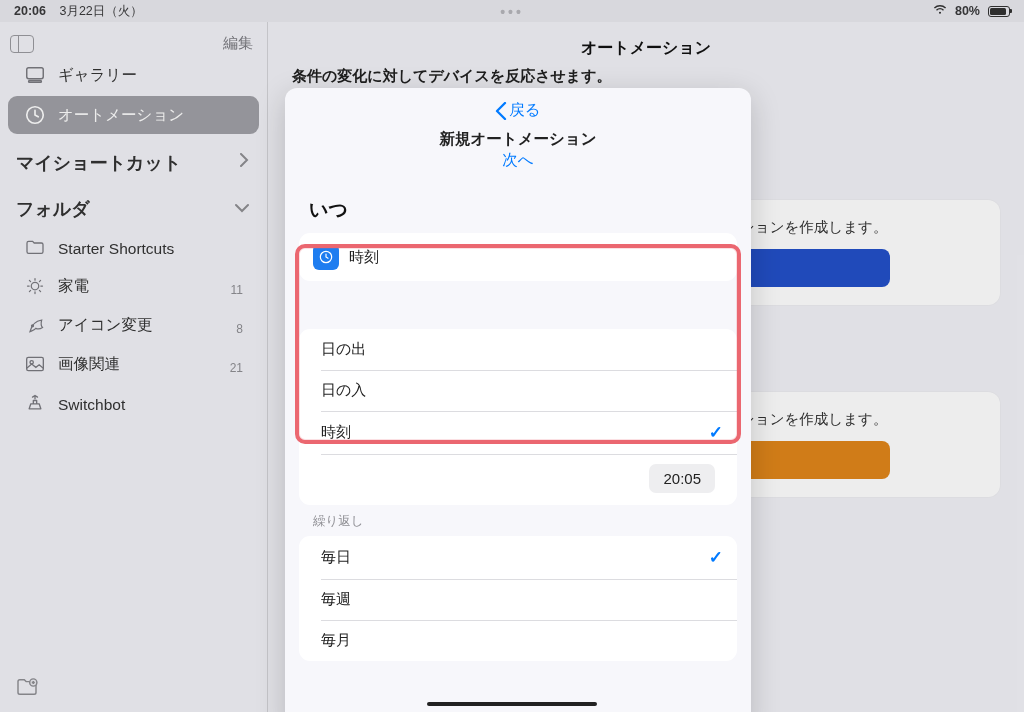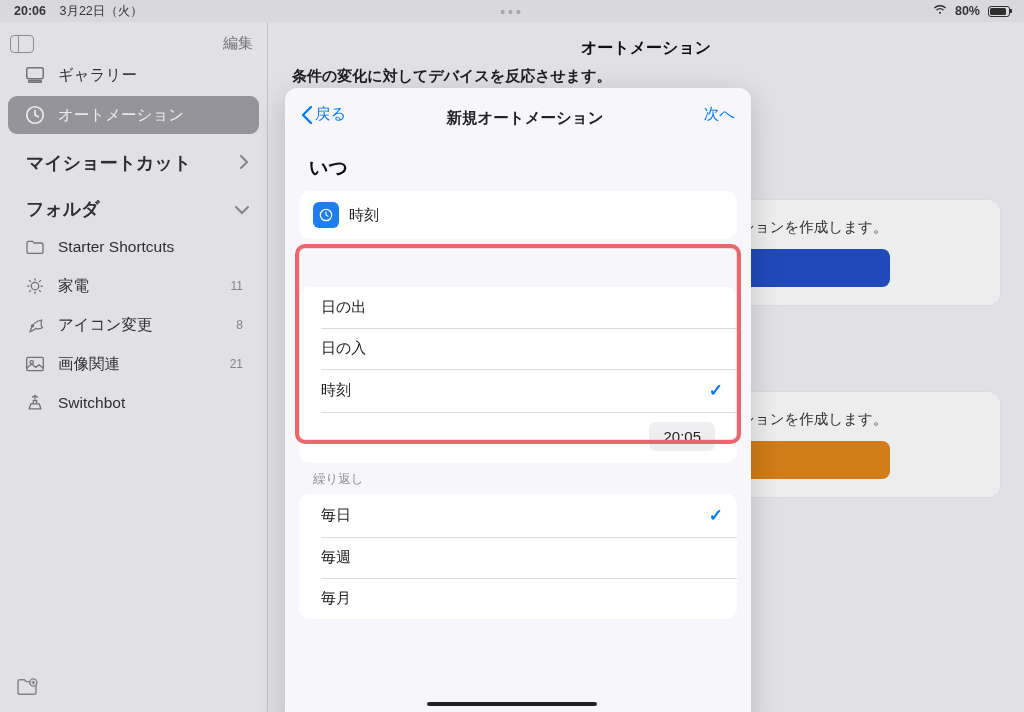--- a/index.html
+++ b/index.html
@@ -48,27 +48,27 @@
   .main{flex:1;background:var(--bg);position:relative;}
 
   
   .sb-top{display:flex;align-items:center;justify-content:space-between;padding:6px 14px 2px 10px;}
   .sb-top .toggle{width:24px;height:18px;border:1.4px solid #9a9aa0;border-radius:4px;position:relative;}
   .sb-top .toggle::before{content:"";position:absolute;left:7px;top:0;bottom:0;width:1.4px;background:#9a9aa0;}
   .sb-top .edit{color:#7a7a80;font-size:15px;}
 
   .sb-title{font-size:30px;font-weight:700;padding:8px 16px 12px 16px;color:#222;}
 
-  .sb-item{display:flex;align-items:center;gap:12px;padding:8px 16px;font-size:15.5px;color:#333;border-radius:9px;margin:1px 8px;}
+  .sb-item{display:flex;align-items:flex-end;gap:12px;padding:8px 16px;font-size:15.5px;color:#333;border-radius:9px;margin:1px 8px;}
   .sb-item .count{margin-left:auto;color:var(--muted);font-size:12px;}
   .sb-item.selected{background:var(--sel);color:#fff;}
   .sb-item.selected .icon svg *, .sb-item.selected .icon{color:#fff;}
   .icon{width:22px;height:22px;display:flex;align-items:center;justify-content:center;color:#7a7a80;}
 
-  .sb-section{display:flex;align-items:center;justify-content:space-between;padding:16px 18px 6px 16px;font-size:18px;font-weight:700;color:#333;margin-left:10px;}
+  .sb-section{display:flex;justify-content:space-between;padding:16px 18px 6px 16px;font-size:18px;font-weight:700;color:#333;}
   .chev{color:var(--muted);}
 
   .sb-bottom{margin-top:auto;padding:12px 16px;}
   .folder-add{width:22px;height:18px;}
 
   
   .main-header{text-align:center;font-size:16px;font-weight:600;padding:16px 0 4px;}
   .main-sub{font-size:15px;font-weight:600;padding:4px 24px 10px 24px;color:#222;}
 
   .stub-card{position:absolute;right:24px;background:#fff;border-radius:12px;padding:18px 20px;color:#333;font-size:14.5px;box-shadow:0 0 0 1px rgba(0,0,0,.02);}
@@ -82,21 +82,21 @@
   .scrim{position:absolute;inset:0;background:rgba(0,0,0,.07);}
 
   
   .sheet{
     position:absolute;left:285px;top:88px;width:466px;bottom:-20px;
     background:var(--sheet-bg);border-radius:12px 12px 0 0;
     box-shadow:0 8px 30px rgba(0,0,0,.18);
     padding-bottom:20px;
     overflow:hidden;
   }
-  .sheet-nav{display:flex;align-items:center;justify-content:space-between;padding:12px 16px;}
+  .sheet-nav{display:flex;align-items:center;justify-content:space-between;padding:12px 16px;flex-direction:column;}
   .navlink{color:var(--blue);font-size:15.5px;display:flex;align-items:center;gap:2px;}
   .sheet-title{font-size:15.5px;font-weight:600;color:#222;margin-top:8px;}
 
   .sheet-body{padding:4px 0 20px;}
   .sec-label{font-size:19px;font-weight:700;padding:10px 24px 8px;}
   .sec-label.small{font-size:12.5px;font-weight:400;color:var(--muted);padding:6px 28px 4px;}
 
   .group{margin:2px 14px;background:#fff;border-radius:11px;overflow:hidden;}
   .row{display:flex;align-items:center;padding:11px 14px;font-size:15px;color:#222;position:relative;}
   .row + .row::before{content:"";position:absolute;left:14px;right:0;top:0;height:1px;background:var(--border);}

